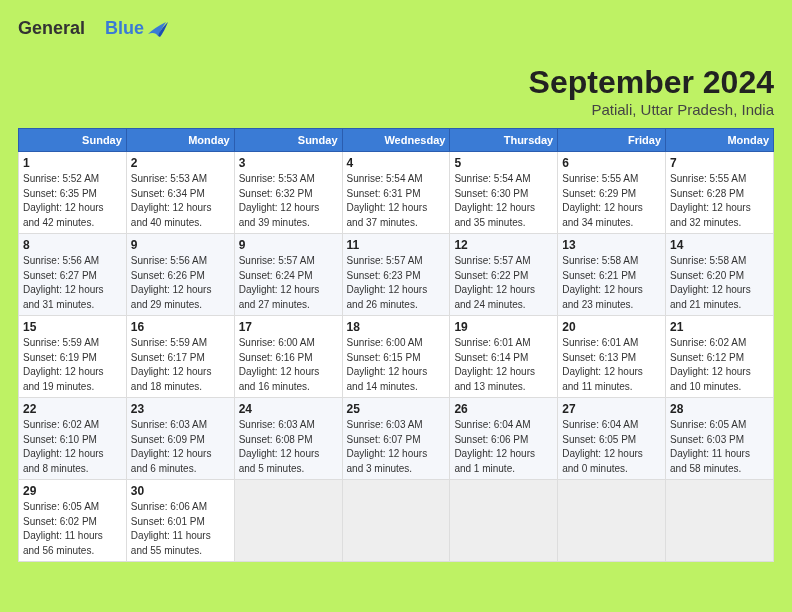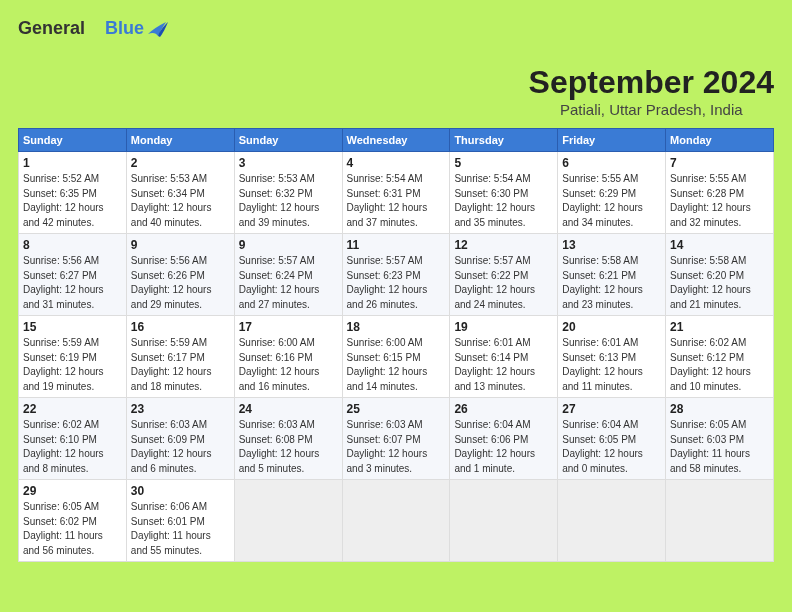--- a/index.html
+++ b/index.html
@@ -50,32 +50,31 @@
     }
     .month-title {
       font-size: 32px;
       font-weight: bold;
       color: #222;
       margin-top: 46px;
     }
     .subtitle {
       font-size: 15px;
       color: #444;
-      text-align: center;
     }
     .calendar {
       width: 100%;
       border-collapse: collapse;
       font-size: 9.5px;
     }
     .calendar th {
       background: #3a7bd5;
       color: #fff;
       padding: 5px 4px;
-      text-align: left;
+      text-align: right;
       font-size: 11px;
       font-weight: bold;
       border: 1px solid #2a5db0;
     }
     .calendar td {
       vertical-align: top;
       padding: 4px 4px 3px 4px;
       border: 1px solid #ddd;
       width: 107px;
       min-height: 75px;

